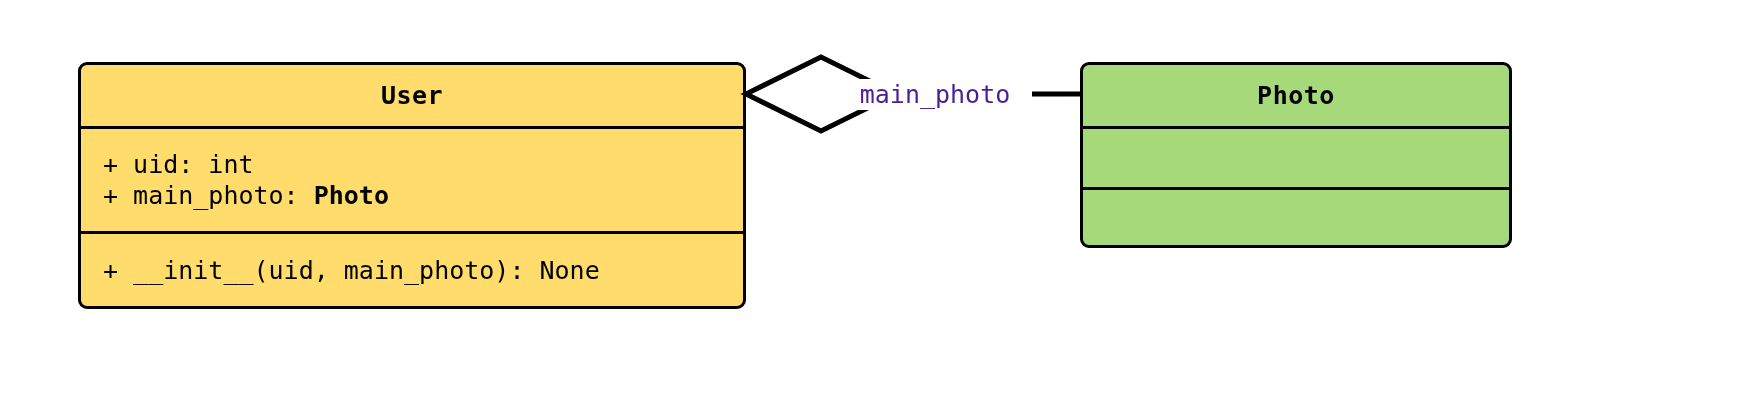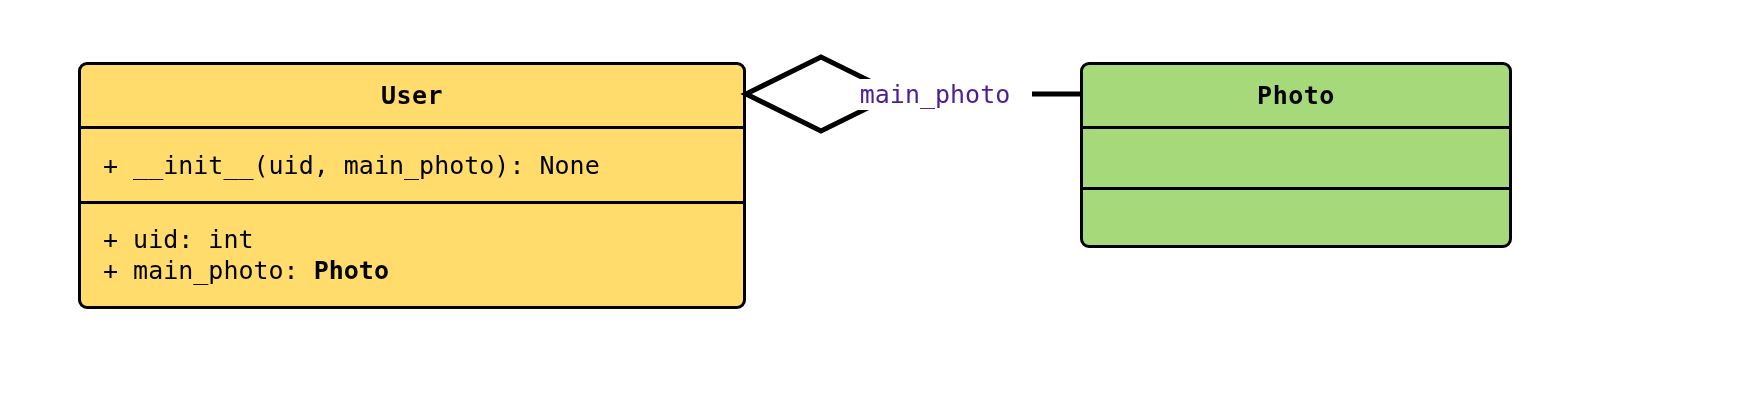--- a/index.html
+++ b/index.html
@@ -118,27 +118,27 @@
   }
 </style>
 </head>
 <body>
 
 <div id="diagram-canvas">
 
   <div class="uml-class" id="class-user" style="background: rgb(255, 220, 107);">
     <div class="uml-compartment uml-title c-title">User</div>
 
-    <div class="uml-compartment uml-members c-methods">
-      <div class="uml-member"><span>+ __init__(uid, main_photo): None</span></div>
-    </div>
-
     <div class="uml-compartment uml-members c-attrs">
       <div class="uml-member"><span>+ uid: int</span></div>
       <div class="uml-member"><span>+ main_photo: </span><b>Photo</b></div>
+    </div>
+
+    <div class="uml-compartment uml-members c-methods">
+      <div class="uml-member"><span>+ __init__(uid, main_photo): None</span></div>
     </div>
   </div>
 
   <div class="uml-class" id="class-photo" style="background: rgb(165, 217, 121);">
     <div class="uml-compartment uml-title c-title">Photo</div>
     <div class="uml-compartment uml-members c-attrs"></div>
     <div class="uml-compartment uml-members c-methods"></div>
   </div>
 
   <svg id="assoc-edge" viewBox="0 0 1763 420">

